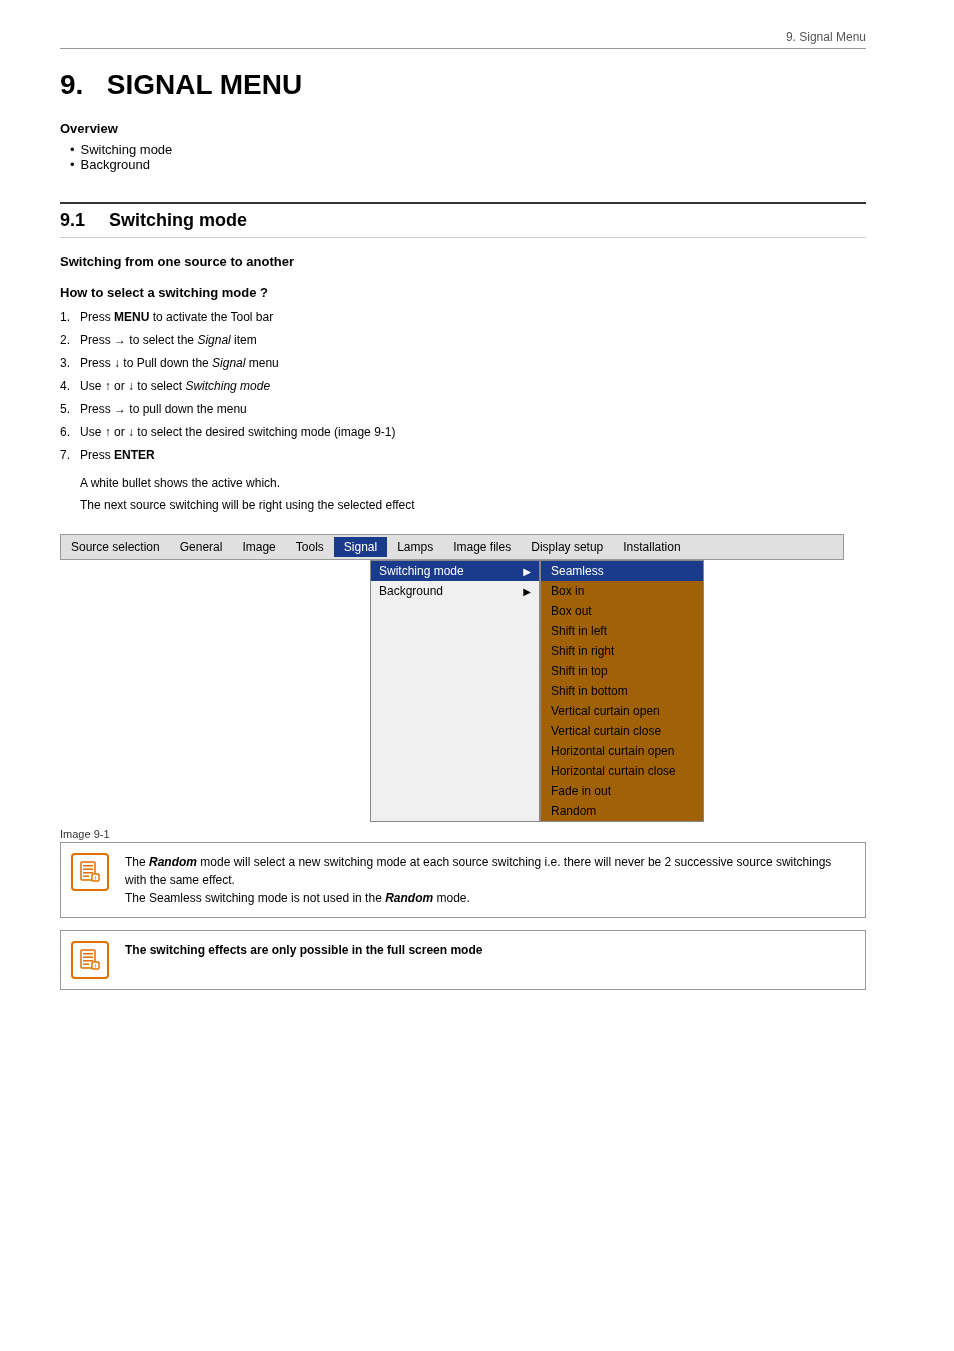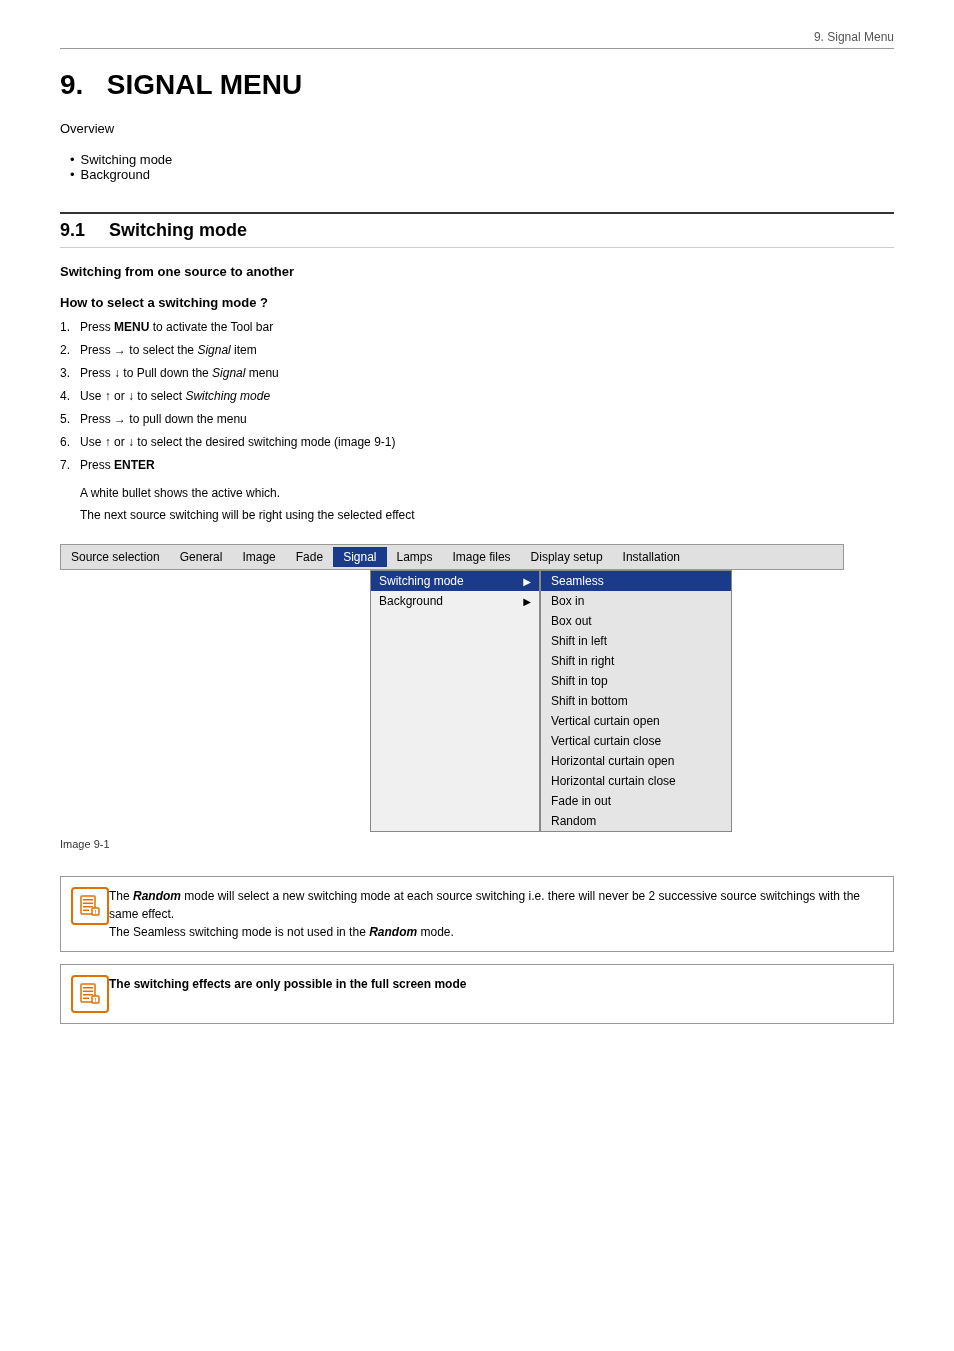--- a/index.html
+++ b/index.html
@@ -7,21 +7,21 @@
       font-family: Arial, Helvetica, sans-serif;
       font-size: 13px;
       color: #000;
       background: #fff;
       width: 954px;
       min-height: 1351px;
       position: relative;
     }
 
     .page-wrapper {
-      padding: 30px 60px 60px 60px;
+      padding: 30px 88px 60px 60px;
       position: relative;
     }
 
     
     .page-header {
       text-align: right;
       font-size: 12px;
       color: #555;
       margin-bottom: 10px;
       border-bottom: 1px solid #999;
@@ -35,23 +35,23 @@
       margin-top: 20px;
       margin-bottom: 20px;
       color: #000;
     }
 
     
     .section-overview {
       margin-bottom: 30px;
     }
     .overview-heading {
-      font-weight: normal;
+      font-weight: bold;
       font-size: 13px;
-      margin-bottom: 16px;
+      margin-bottom: 6px;
     }
     .overview-list {
       list-style: none;
       padding-left: 10px;
     }
     .overview-list li::before {
       content: "•";
       margin-right: 6px;
     }
 
@@ -166,49 +166,49 @@
     .dropdown-item.active {
       background: #1a3a8c;
       color: #fff;
     }
     .dropdown-item .arrow {
       font-size: 10px;
     }
 
     .submenu-panel {
       border: 1px solid #888;
-      background: #e5e5e5;
-      width: 192px;
+      background: #a16207;
+      width: 164px;
       font-size: 12px;
     }
     .submenu-item {
       padding: 3px 10px;
       cursor: default;
       white-space: nowrap;
     }
     .submenu-item.highlighted {
       background: #1a3a8c;
       color: #fff;
     }
 
     
     .image-caption {
       font-size: 11px;
       color: #333;
-      margin-bottom: 26px;
+      margin-bottom: 2px;
     }
 
     
     .note-box {
       border: 1px solid #999;
       display: flex;
       align-items: flex-start;
       padding: 10px;
       margin-bottom: 12px;
-      gap: 0;
+      gap: 16px;
     }
     .note-icon {
       width: 38px;
       height: 38px;
       border: 2px solid #e07000;
       border-radius: 4px;
       display: flex;
       align-items: center;
       justify-content: center;
       flex-shrink: 0;
@@ -310,21 +310,21 @@
   </ol>
   <div class="indented-text">A white bullet shows the active which.</div>
   <div class="indented-text">The next source switching will be right using the selected effect</div>
 
   <div class="menu-container">
 
     <div class="menu-bar">
       <div class="menu-bar-item">Source selection</div>
       <div class="menu-bar-item">General</div>
       <div class="menu-bar-item">Image</div>
-      <div class="menu-bar-item">Fade</div>
+      <div class="menu-bar-item">Tools</div>
       <div class="menu-bar-item active">Signal</div>
       <div class="menu-bar-item">Lamps</div>
       <div class="menu-bar-item">Image files</div>
       <div class="menu-bar-item">Display setup</div>
       <div class="menu-bar-item">Installation</div>
     </div>
 
     <div class="dropdown-area">
 
       <div class="dropdown-panel" style="margin-left: 310px;">

